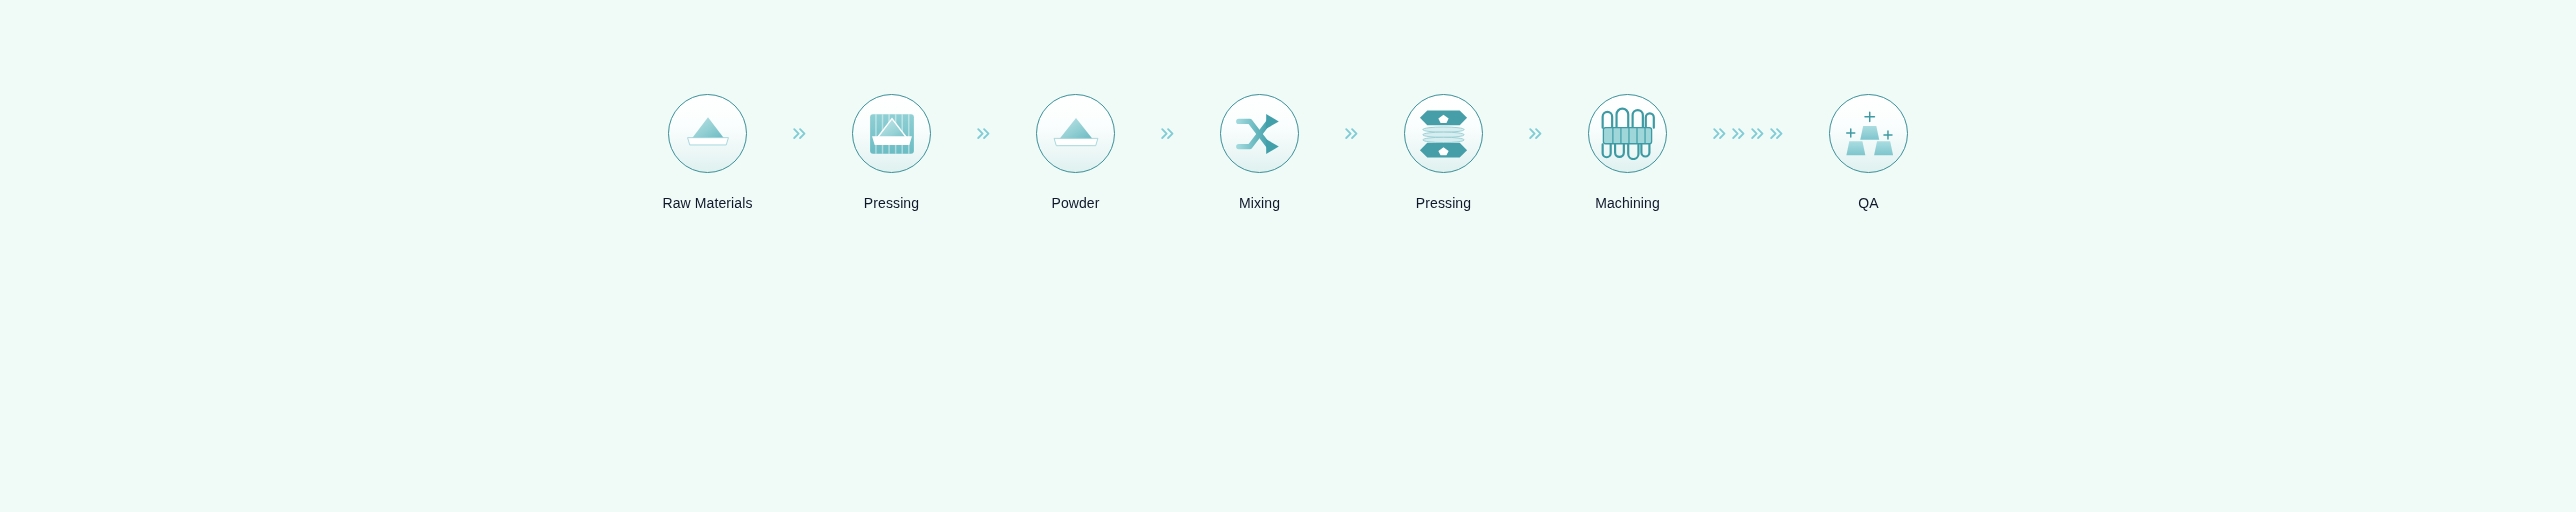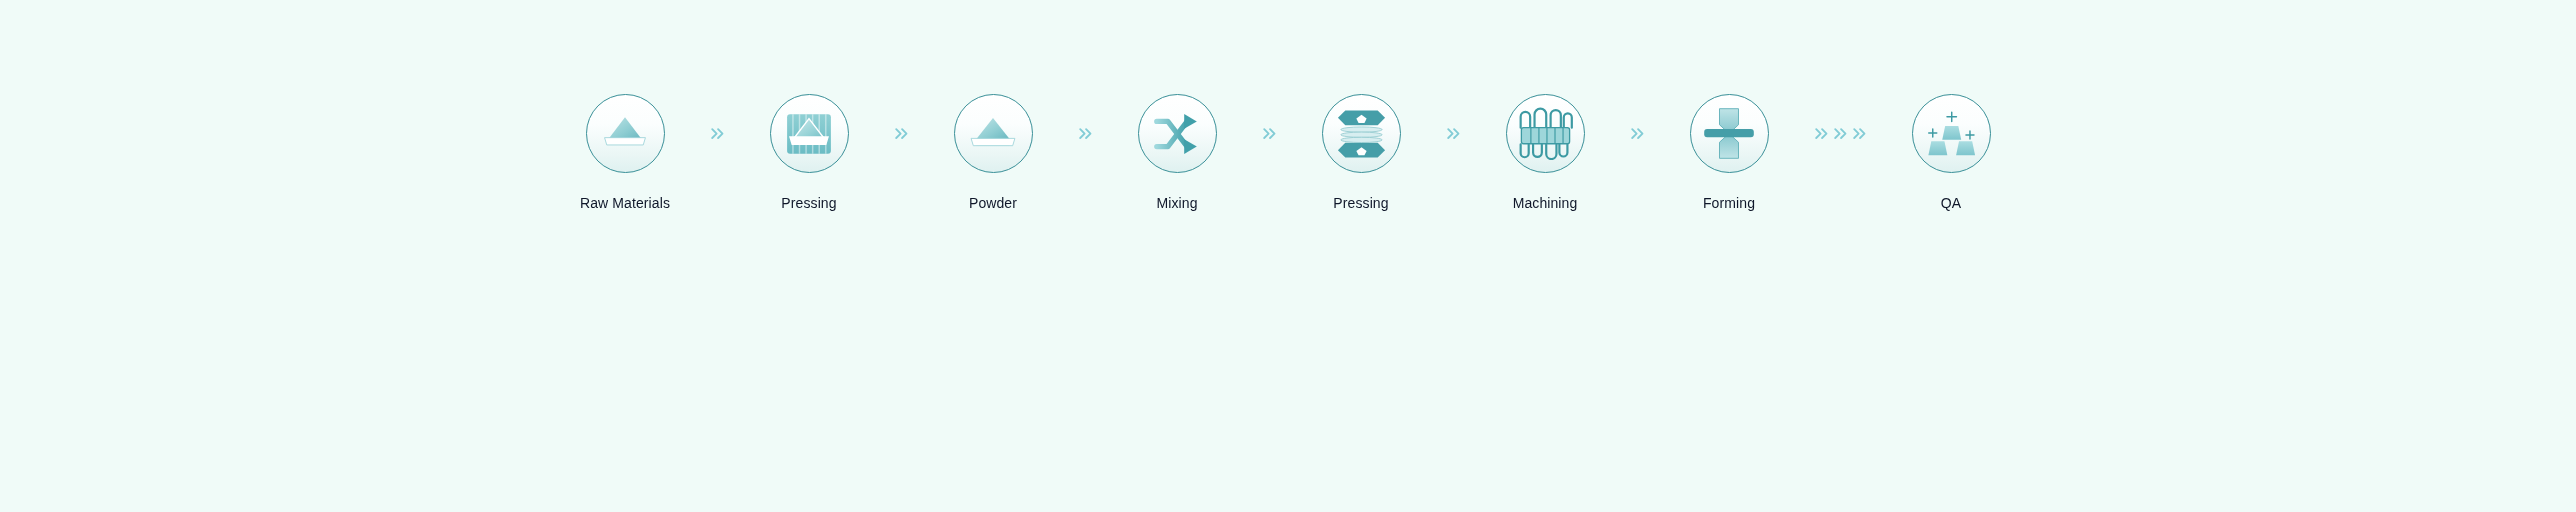--- a/index.html
+++ b/index.html
@@ -261,40 +261,20 @@
       <div class="step-label">Machining</div>
     </div>
 
     <div class="chevron">
       <svg width="14.7" height="13.2" viewBox="0 0 20 18">
         <path d="M3 3 L9 9 L3 15" fill="none" stroke="#82ccd6" stroke-width="2.6" stroke-linecap="round" stroke-linejoin="round"></path>
         <path d="M11 3 L17 9 L11 15" fill="none" stroke="#82ccd6" stroke-width="2.6" stroke-linecap="round" stroke-linejoin="round"></path>
       </svg>
     </div>
 
-    <div class="step">
-      <div class="node-circle">
-        <svg width="54" height="57" viewBox="0 0 74 78">
-          <defs>
-            <linearGradient id="g7a" x1="0" y1="0" x2="0" y2="1">
-              <stop offset="0%" stop-color="#bfe4e7"></stop>
-              <stop offset="100%" stop-color="#85c6cd"></stop>
-            </linearGradient>
-            <linearGradient id="g7b" x1="0" y1="0" x2="0" y2="1">
-              <stop offset="0%" stop-color="#85c6cd"></stop>
-              <stop offset="100%" stop-color="#bfe4e7"></stop>
-            </linearGradient>
-          </defs>
-          <path d="M24 5 L50 5 L50 27 L37 39 L24 27 Z" fill="url(#g7a)" stroke="#64b2ba" stroke-width="1.3"></path>
-          <path d="M24 73 L50 73 L50 51 L37 39 L24 51 Z" fill="url(#g7b)" stroke="#64b2ba" stroke-width="1.3"></path>
-          <rect x="3" y="33" width="68" height="11" rx="4" fill="#459ea8"></rect>
-        </svg>
-      </div>
-      <div class="step-label">Forming</div>
-    </div>
 
     <div class="chevron">
       <svg width="14.7" height="13.2" viewBox="0 0 20 18">
         <path d="M3 3 L9 9 L3 15" fill="none" stroke="#82ccd6" stroke-width="2.6" stroke-linecap="round" stroke-linejoin="round"></path>
         <path d="M11 3 L17 9 L11 15" fill="none" stroke="#82ccd6" stroke-width="2.6" stroke-linecap="round" stroke-linejoin="round"></path>
       </svg>
     </div>
 
 
     <div class="chevron">

